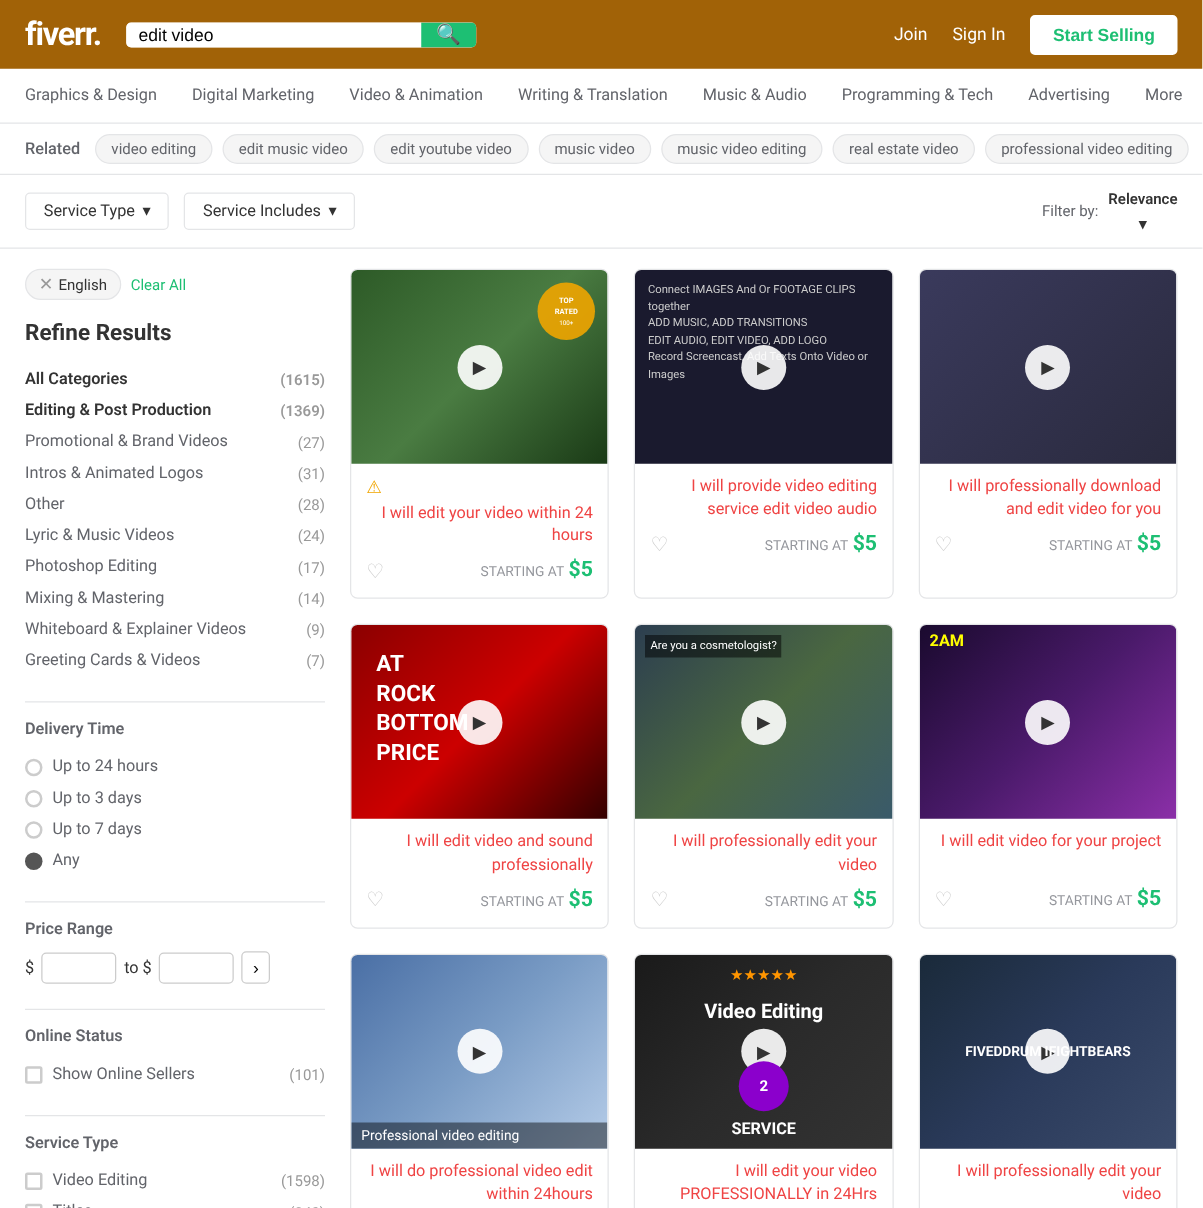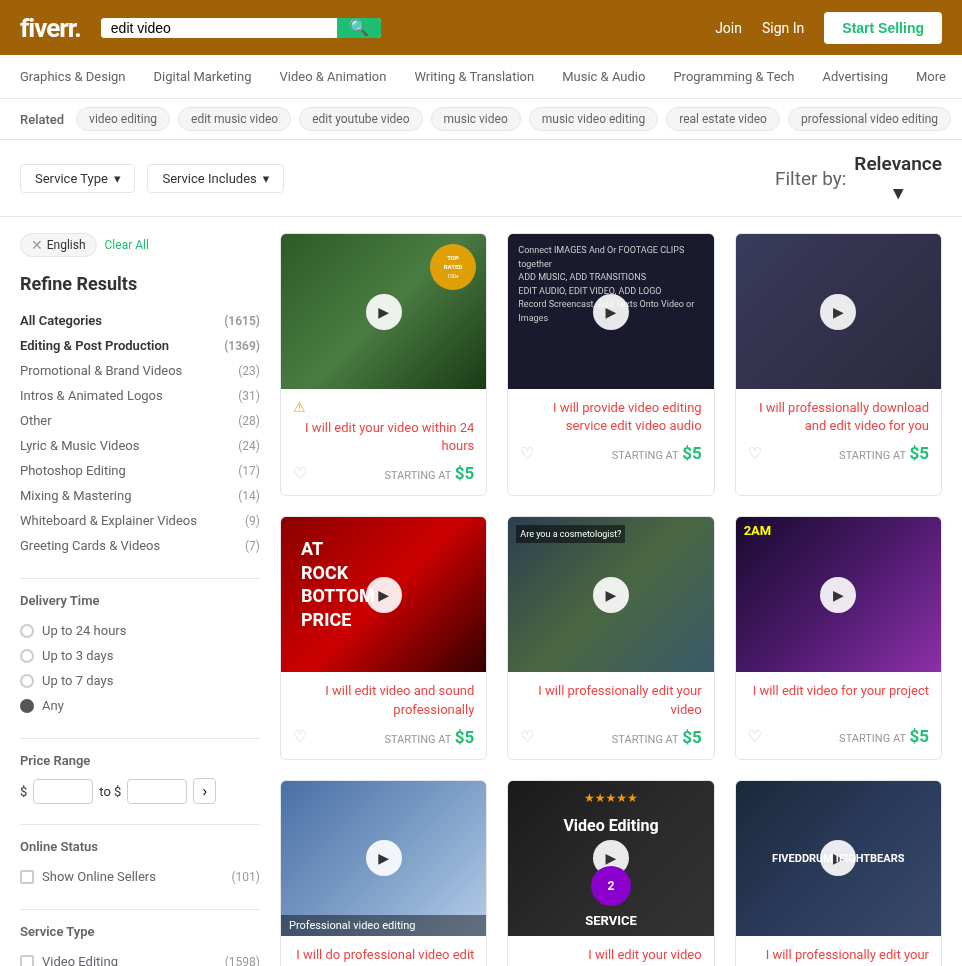--- a/index.html
+++ b/index.html
@@ -21,21 +21,21 @@
     .nav-bar a { color: #62646a; text-decoration: none; font-size: 13px; white-space: nowrap; padding: 12px 0; }
 
     
     .tags-bar { padding: 8px 20px; display: flex; align-items: center; gap: 8px; border-bottom: 1px solid #e4e5e7; overflow-x: auto; }
     .tag-label { font-size: 13px; color: #62646a; font-weight: 500; margin-right: 4px; }
     .tag { background: #f5f5f5; border: 1px solid #e4e5e7; border-radius: 20px; padding: 4px 12px; font-size: 12px; color: #62646a; cursor: pointer; white-space: nowrap; }
 
     
     .filter-bar { padding: 12px 20px; display: flex; align-items: center; border-bottom: 1px solid #e4e5e7; }
     .filter-dropdown { display: flex; align-items: center; gap: 6px; padding: 6px 14px; border: 1px solid #e4e5e7; border-radius: 4px; cursor: pointer; font-size: 13px; color: #333; margin-right: 12px; }
-    .filter-right { margin-left: auto; display: flex; align-items: center; gap: 8px; font-size: 19px; color: #62646a; }
+    .filter-right { margin-left: auto; display: flex; align-items: center; gap: 8px; font-size: 12px; color: #62646a; }
     .relevance-dropdown { display: flex; align-items: center; gap: 6px; cursor: pointer; font-weight: 600; color: #333; flex-direction: column; }
 
     
     .main-layout { display: flex; padding: 16px 20px; gap: 20px; }
 
     
     .sidebar { flex: 0 0 240px; }
     .active-filters { display: flex; align-items: center; gap: 8px; margin-bottom: 16px; flex-wrap: wrap; }
     .filter-tag { display: flex; align-items: center; gap: 4px; background: #f5f5f5; border: 1px solid #e4e5e7; border-radius: 20px; padding: 3px 10px; font-size: 12px; }
     .filter-tag .remove { cursor: pointer; color: #999; font-size: 14px; }
@@ -159,21 +159,21 @@
       <div class="category-item" style="color:#333; font-weight:600;">
         <span>All Categories</span>
         <span class="category-count">(1615)</span>
       </div>
       <div class="category-item active">
         <span>Editing &amp; Post Production</span>
         <span class="category-count">(1369)</span>
       </div>
       <div class="category-item">
         <span>Promotional &amp; Brand Videos</span>
-        <span class="category-count">(23)</span>
+        <span class="category-count">(27)</span>
       </div>
       <div class="category-item">
         <span>Intros &amp; Animated Logos</span>
         <span class="category-count">(31)</span>
       </div>
       <div class="category-item">
         <span>Other</span>
         <span class="category-count">(28)</span>
       </div>
       <div class="category-item">

